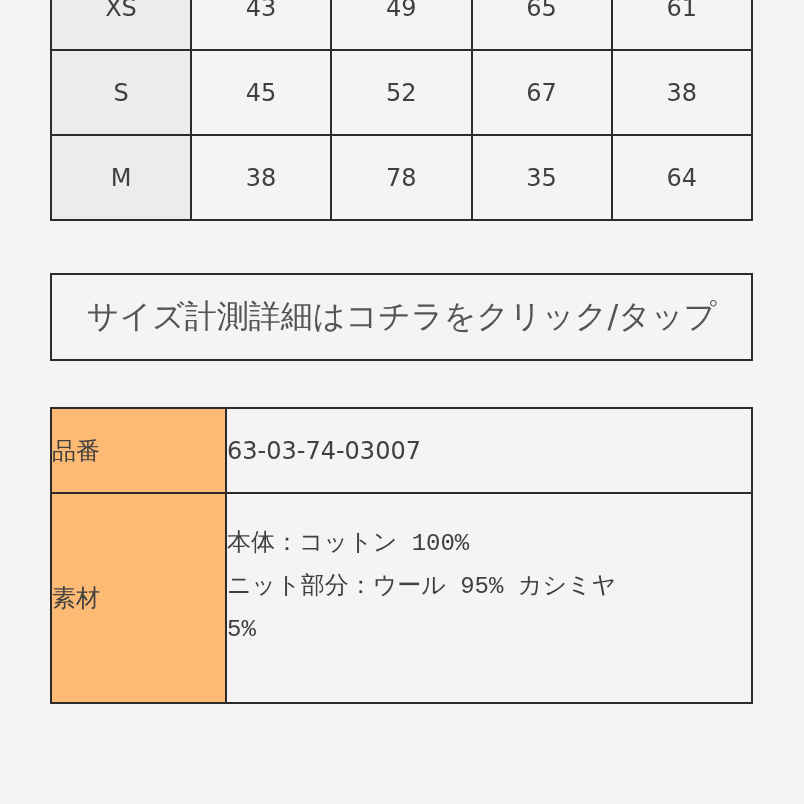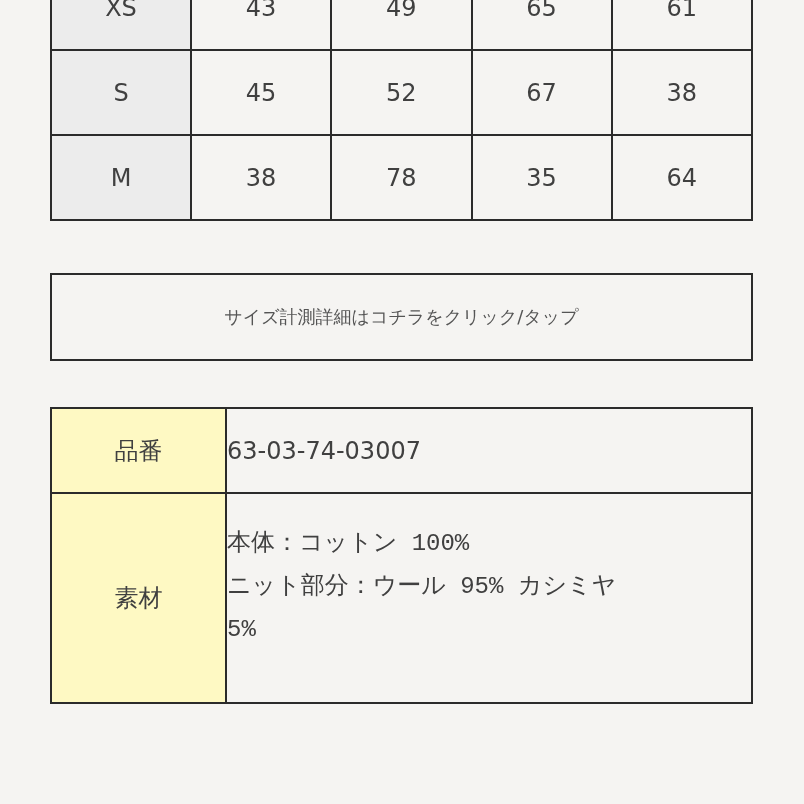--- a/index.html
+++ b/index.html
@@ -15,32 +15,32 @@
     }
     .size-table td {
       border: 2px solid #2b2b2b; height: 83px; text-align: center;
       font-size: 24px; color: #404040; background: #f5f4f2; padding: 0;
     }
     .size-table td.label-col { background: #ececec; width: 138px; }
     .detail-button {
       position: absolute; left: 50px; top: 273px; width: 699px; height: 84px;
       border: 2px solid #2b2b2b; background: #f5f4f2;
       display: flex; align-items: center; justify-content: center;
-      font-size: 18px; color: #555; cursor: pointer;
+      font-size: 32px; color: #555; cursor: pointer;
     }
     .spec-table {
       position: absolute; left: 50px; top: 407px; width: 703px;
       border-collapse: collapse; table-layout: fixed;
     }
     .spec-table td {
       border: 2px solid #2b2b2b; height: 83px; padding: 0;
       font-size: 24px; color: #404040;
     }
     .spec-table td.key {
-      width: 173px; background: #fef9c3; text-align: center;
+      width: 173px; background: #fdba74; 
     }
     .spec-table td.val {
       background: #f5f4f2; text-align: left; 
     }
     .spec-table td.val.multi { vertical-align: top; padding-top: 28px; line-height: 43px; height: 180px; }
     .line { display: block; font-family: Liberation Mono, monospace; }
   </style>
 </head>
 <body>
 

